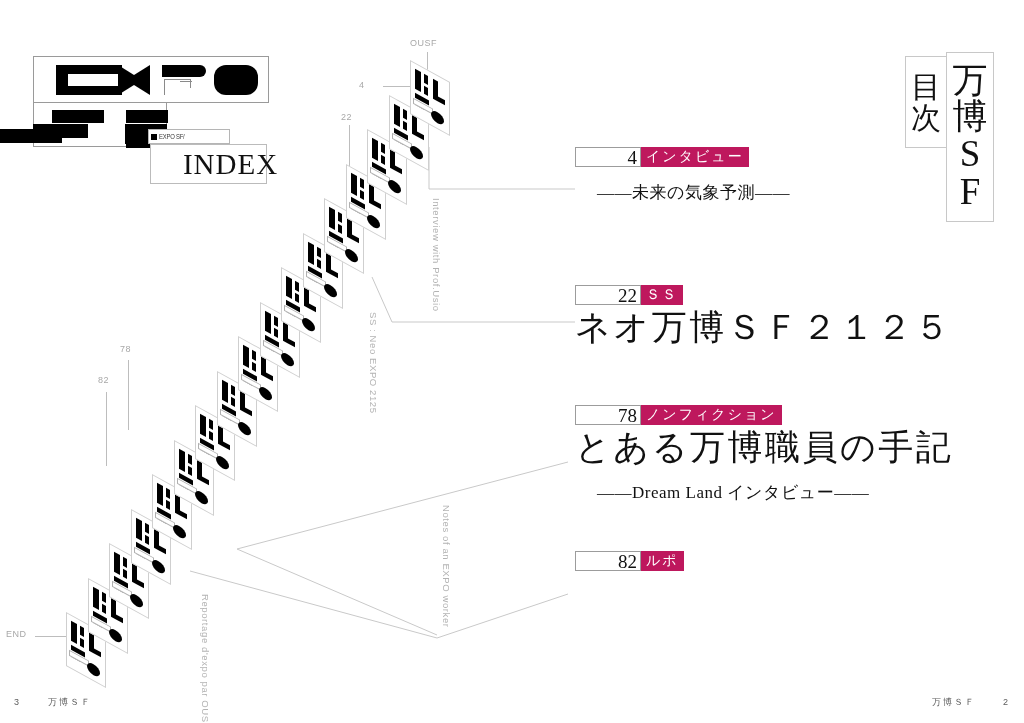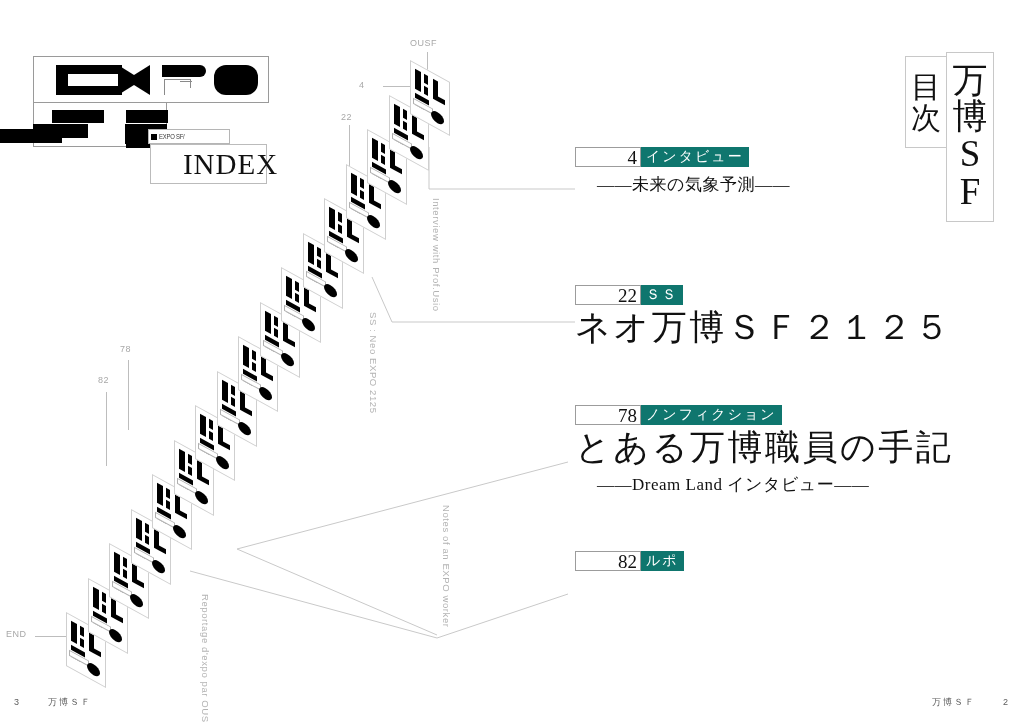--- a/index.html
+++ b/index.html
@@ -161,41 +161,41 @@
     display: flex;
     align-items: center;
     justify-content: flex-end;
     padding: 0 3px 0 6px;
     font-family: "Liberation Serif", serif;
     font-size: 19px;
     line-height: 1;
     color: #111;
   }
   .toc-cat {
-    background: #0f766e;
+    background: #be185d;
     color: #fff;
     display: flex;
     align-items: center;
     padding: 0 5px;
     font-family: "Liberation Serif", serif;
     font-size: 14px;
     letter-spacing: 2px;
     white-space: nowrap;
   }
   .toc-title {
     margin-top: 3px;
     font-family: "Liberation Serif", serif;
     font-size: 35px;
     line-height: 1.12;
     letter-spacing: 2.5px;
     color: #111;
     white-space: nowrap;
   }
   .toc-sub {
-    margin-top: 6px;
+    margin-top: 14px;
     padding-left: 22px;
     font-family: "Liberation Serif", serif;
     font-size: 17px;
     letter-spacing: 0.5px;
     color: #111;
     white-space: nowrap;
   }
 
   
   #diagram {

